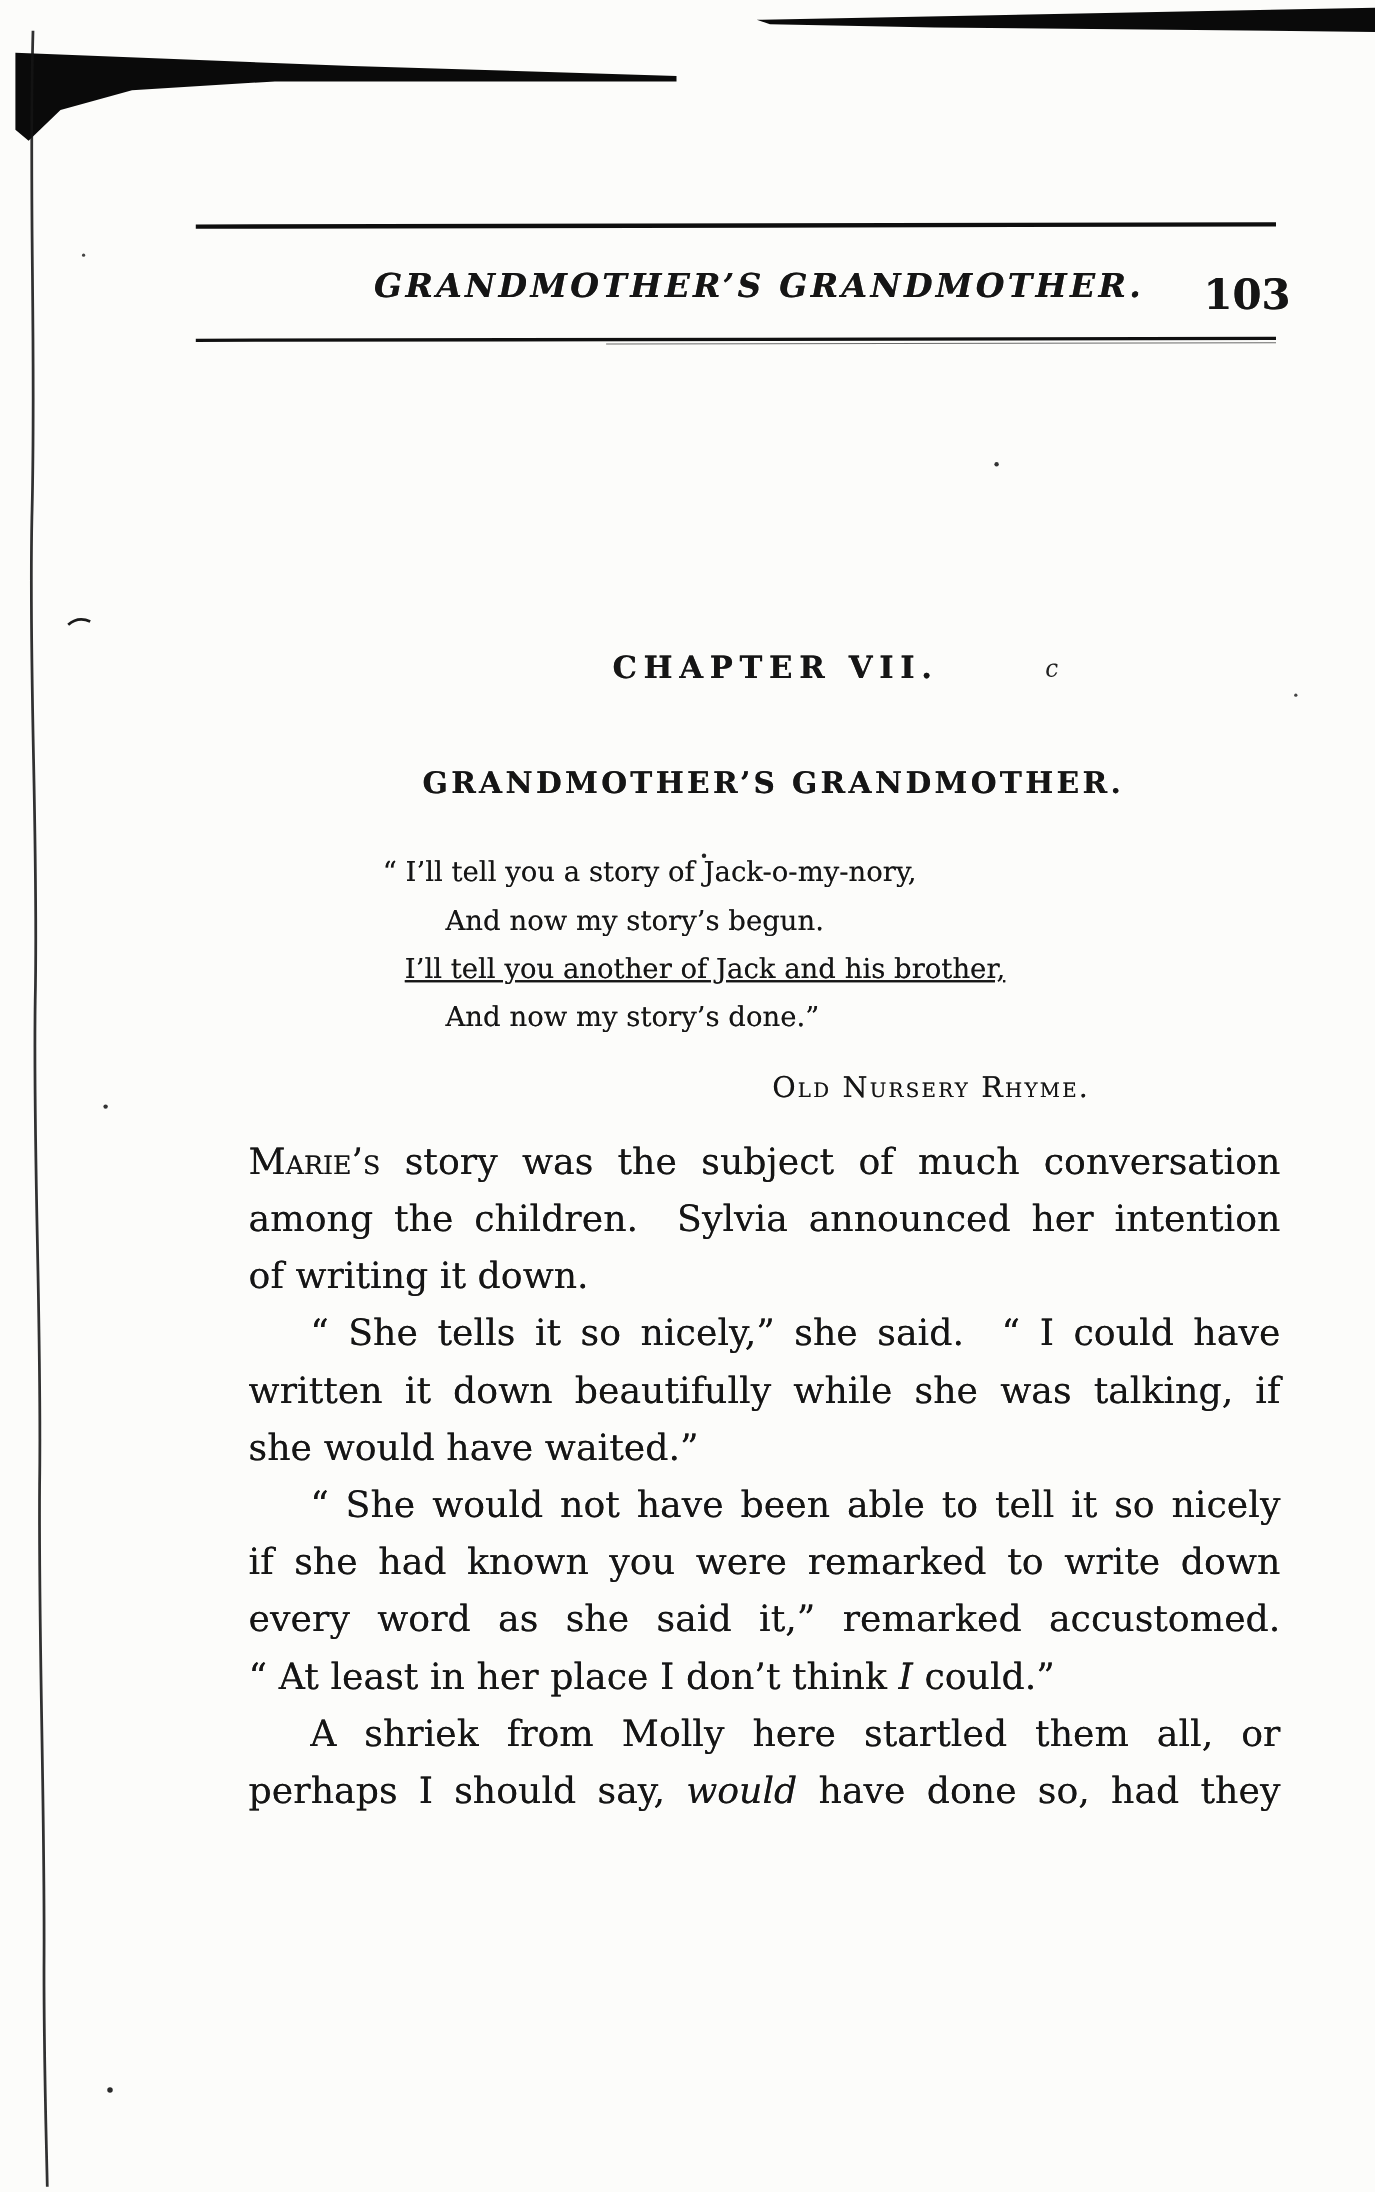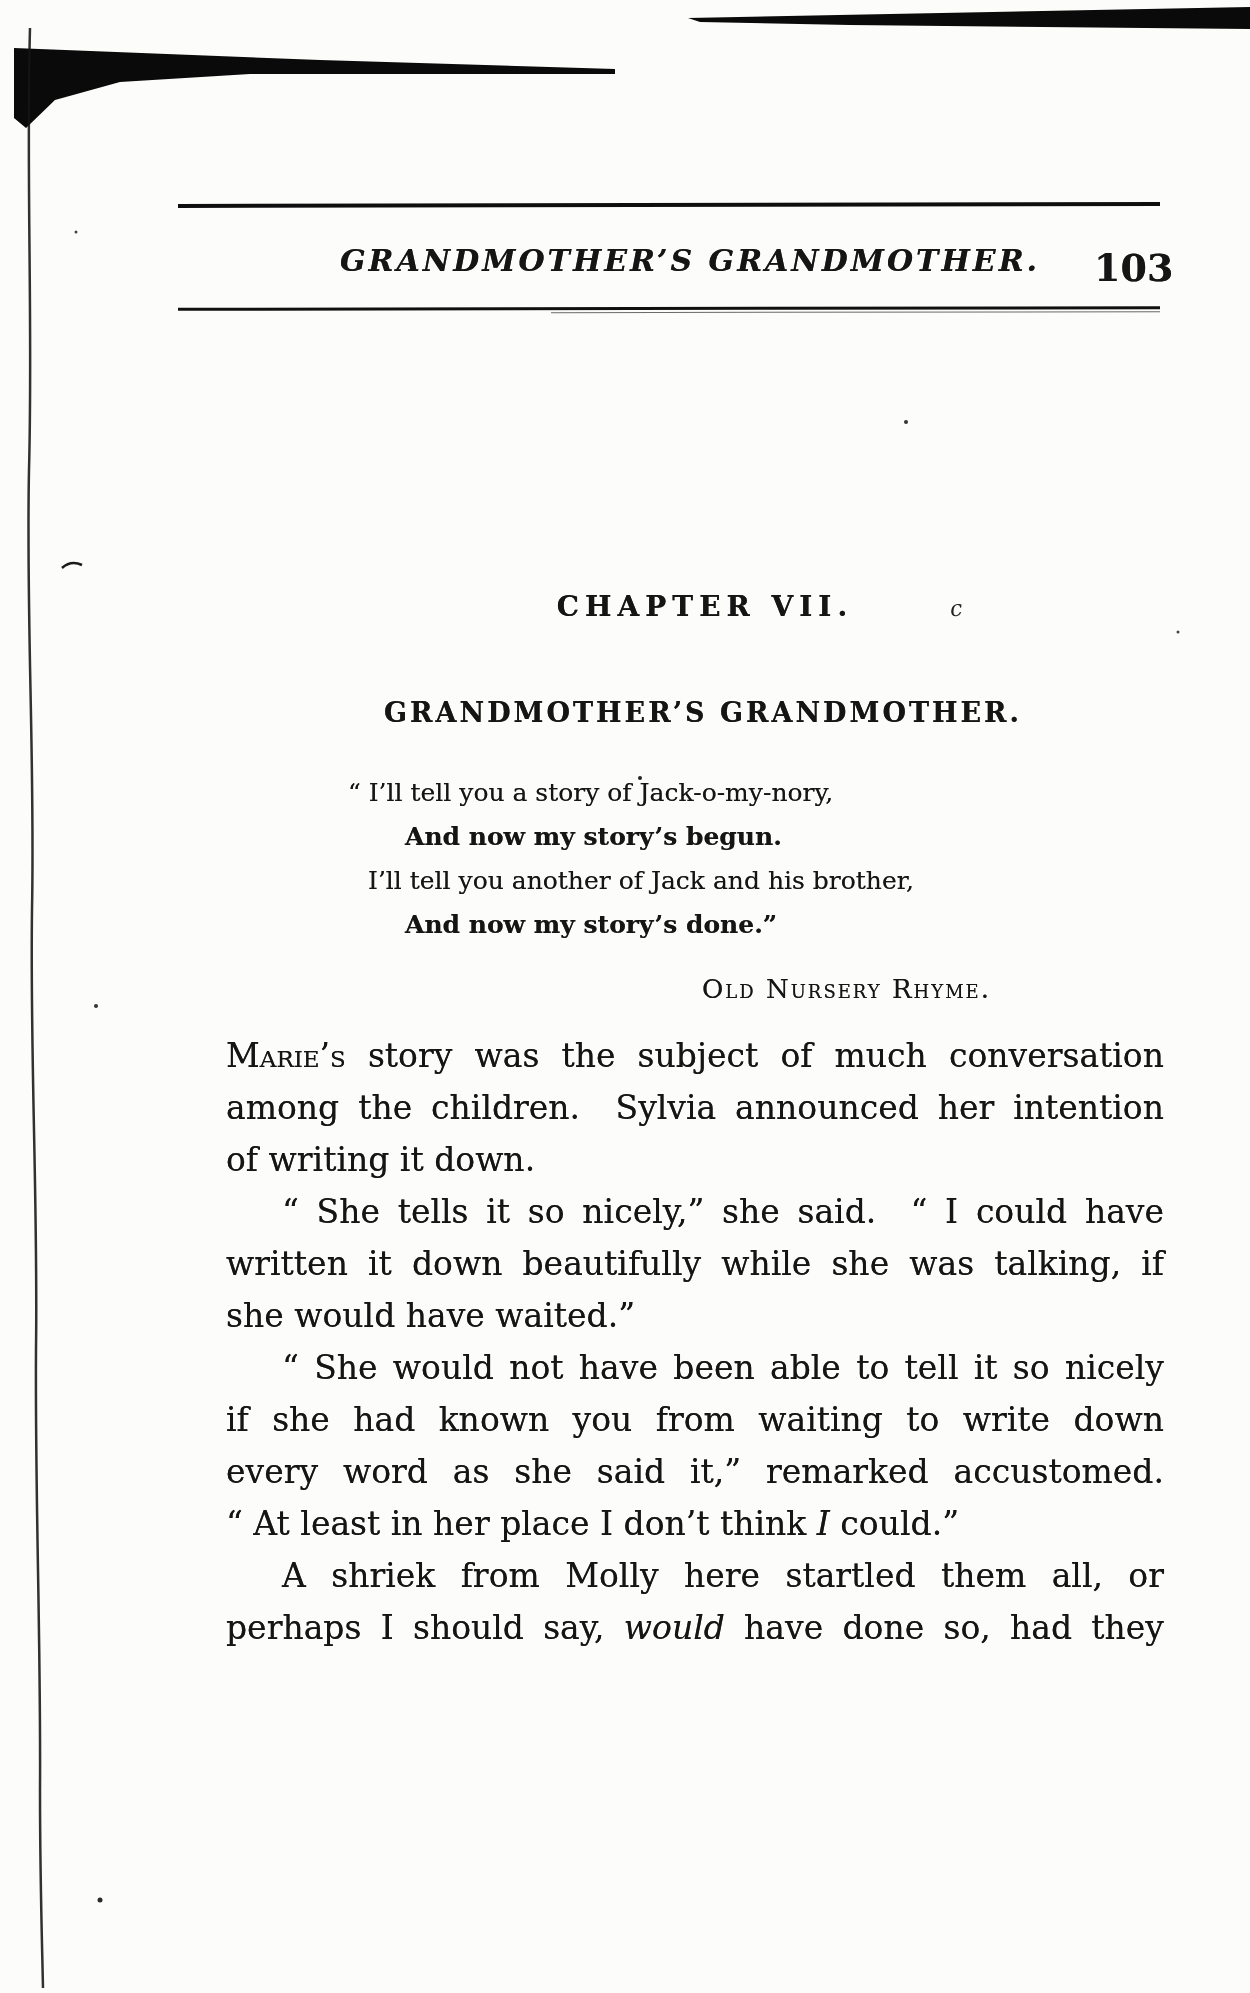--- a/index.html
+++ b/index.html
@@ -62,22 +62,22 @@
     white-space: nowrap;
   }
 
   
   #epigraph {
     left: 348px; top: 771px; width: 645px;
     font-size: 25px; line-height: 44px;
     text-shadow: 0 0 0.4px rgba(0,0,0,.6);
   }
   #epigraph .tline { text-align: center; text-align-last: left; white-space: nowrap; }
-  #epigraph .tline:nth-child(2), #epigraph .tline:nth-child(4) { margin-left: 57px; font-weight: bold; }
-  #epigraph .tline:nth-child(3) { margin-left: 20px; }
+  #epigraph .tline:nth-child(2), #epigraph .tline:nth-child(4) { margin-left: 57px; }
+  #epigraph .tline:nth-child(3) { margin-left: 20px; text-decoration: underline; }
   #epigraph-attribution {
     margin-top: 20px; text-align: right; padding-right: 2px;
     font-variant: small-caps; letter-spacing: 2px; font-size: 26px;
   }
 
   
   #body-text {
     left: 226px; top: 1030px; width: 938px;
     font-size: 33px; line-height: 52px;
     text-shadow: 0 0 0.5px rgba(0,0,0,.7);
@@ -132,21 +132,21 @@
       <div class="tline"><span>among the children.  Sylvia announced her intention</span></div>
       <div class="tline last"><span>of writing it down.</span></div>
     </div>
     <div class="para indent">
       <div class="tline"><span>“ She tells it so nicely,” she said.  “ I could have</span></div>
       <div class="tline"><span>written it down beautifully while she was talking, if</span></div>
       <div class="tline last"><span>she would have waited.”</span></div>
     </div>
     <div class="para indent">
       <div class="tline"><span>“ She would not have been able to tell it so nicely</span></div>
-      <div class="tline"><span>if she had known you from waiting to write down</span></div>
+      <div class="tline"><span>if she had known you were remarked to write down</span></div>
       <div class="tline"><span>every word as she said it,” remarked accustomed.</span></div>
       <div class="tline last"><span>“ At least in her place I don’t think </span><span class="i">I</span><span> could.”</span></div>
     </div>
     <div class="para indent">
       <div class="tline"><span>A shriek from Molly here startled them all, or</span></div>
       <div class="tline"><span>perhaps I should say, </span><span class="i">would</span><span> have done so, had they</span></div>
     </div>
   </div>
 
 </body></html>

